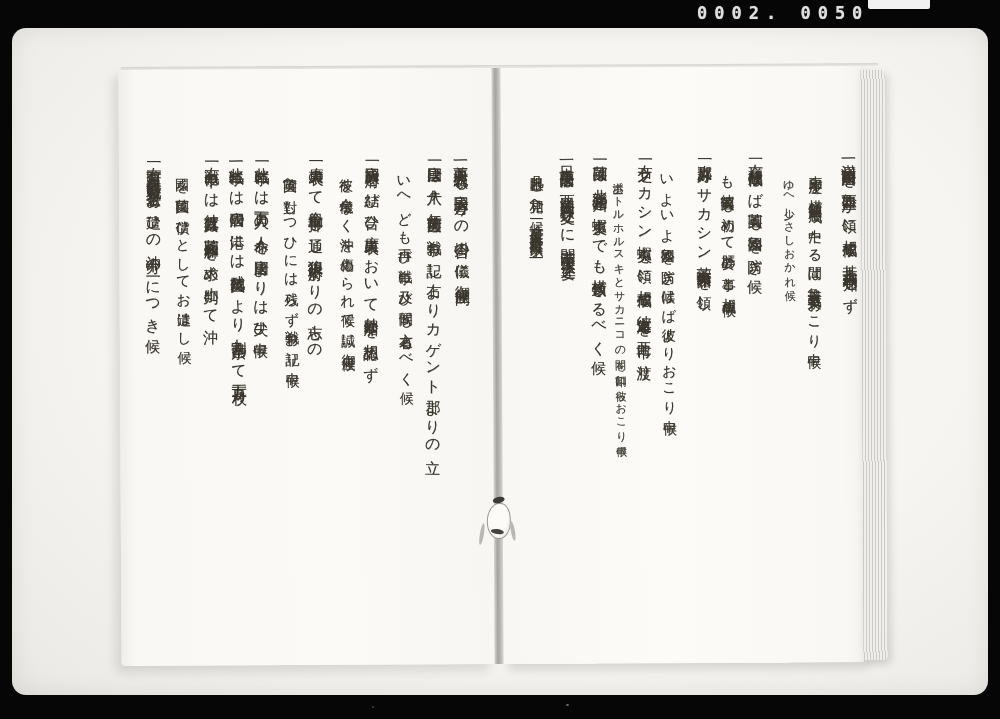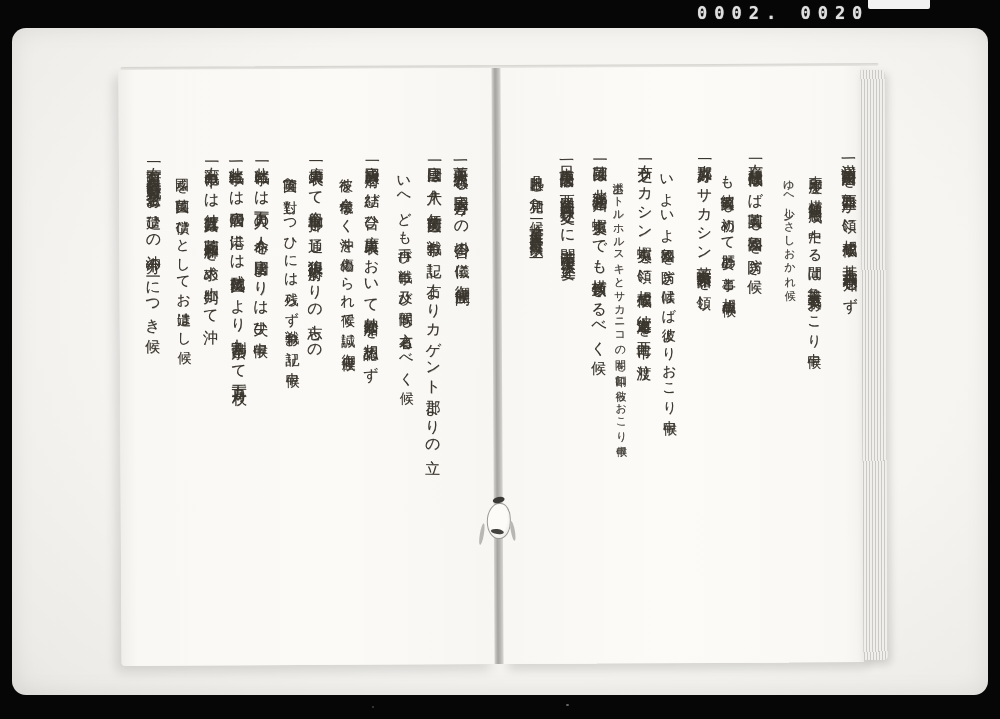--- a/index.html
+++ b/index.html
@@ -77,21 +77,21 @@
     white-space:nowrap;
   }
   .col.cont{font-size:14px;}
   .col.small{font-size:11px;line-height:14px;letter-spacing:1px;width:14px;color:#45413a;}
   .col:nth-of-type(odd){transform:rotate(.7deg);}
   .col:nth-of-type(even){transform:rotate(-.5deg);}
 </style>
 </head>
 <body>
 
-<div class="frame-counter">0002. 0020</div>
+<div class="frame-counter">0002. 0050</div>
 <div class="film-tab"></div>
 <div class="speck" style="left:566px;top:704px;width:3px;height:2px;opacity:.5;"></div>
 <div class="speck" style="left:372px;top:706px;width:2px;height:2px;opacity:.3;"></div>
 
 <div class="photo">
   <div class="book">
     <div class="page page-left"></div>
     <div class="page page-right"></div>
     <div class="gutter"></div>
     <div class="knot">

